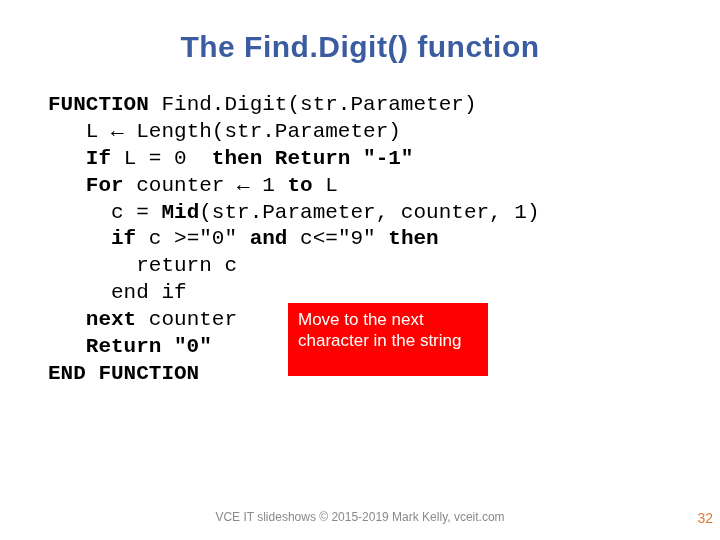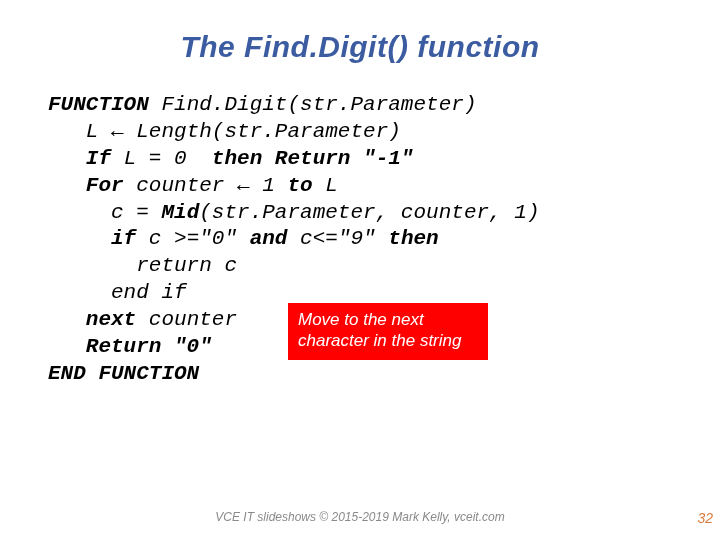--- a/index.html
+++ b/index.html
@@ -1,15 +1,15 @@
 <!DOCTYPE html>
 <html><head>
 <meta charset="utf-8">
 <style>
-  * { margin: 0; padding: 0; box-sizing: border-box; font-style: italic; }
+  * { margin: 0; padding: 0; box-sizing: border-box; }
   html, body { width: 720px; height: 540px; overflow: hidden; }
   body {
     background: #ffffff;
     font-family: Arial, Helvetica, sans-serif;
     position: relative;
   }
   .slide {
     width: 720px;
     height: 540px;
     position: relative;
@@ -36,21 +36,21 @@
   .callout {
     position: absolute;
     left: 288px;
     top: 303px;
     width: 200px;
     background: #ff0000;
     color: #ffffff;
     font-family: Arial, Helvetica, sans-serif;
     font-size: 17px;
     line-height: 1.25;
-    padding: 6px 10px 8px 10px;
+    padding: 6px 10px 24px 10px;
   }
   .footer-left {
     position: absolute;
     bottom: 16px;
     width: 720px;
     left: 0;
     text-align: center;
     font-size: 12px;
     color: #8a8a8a;
   }

